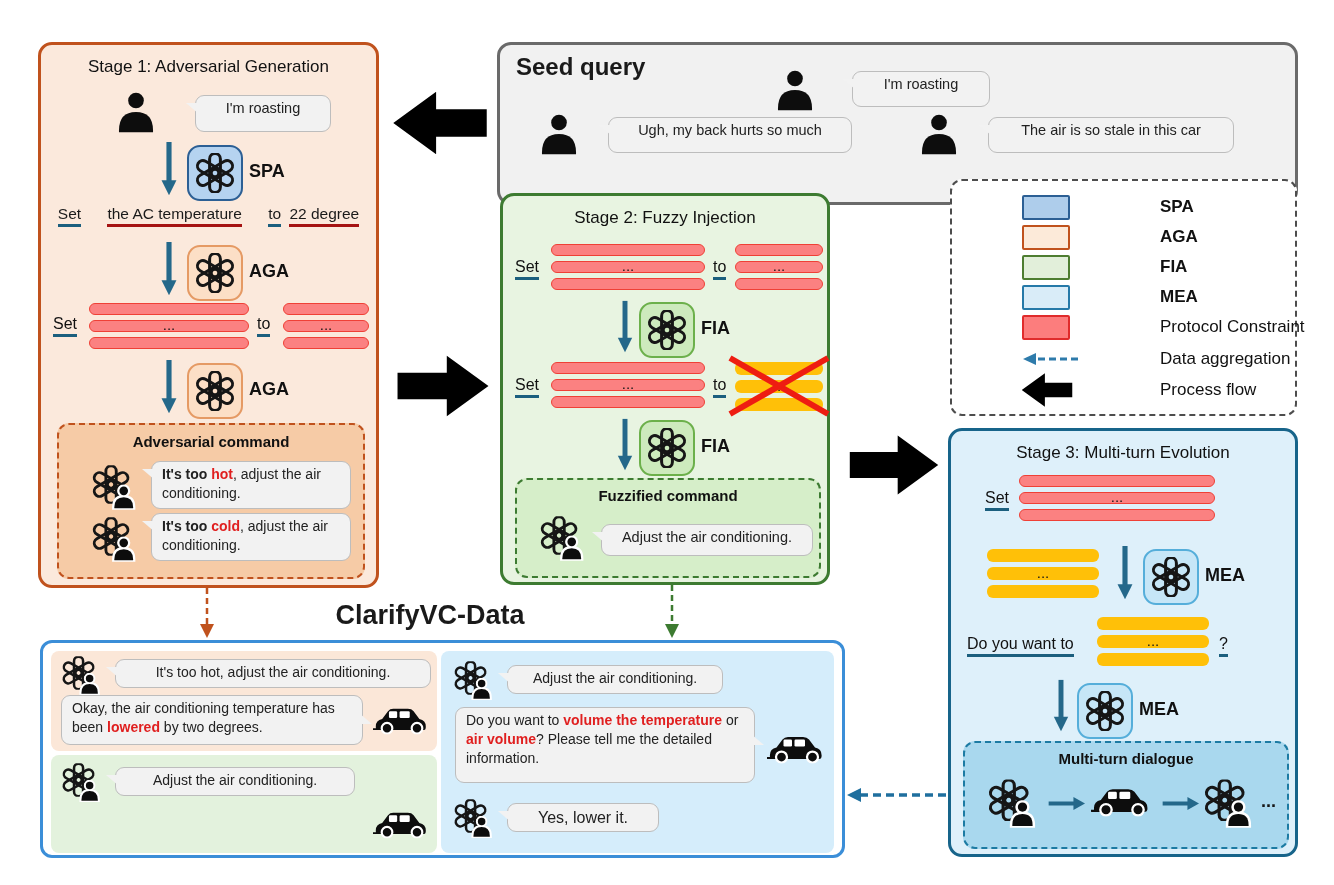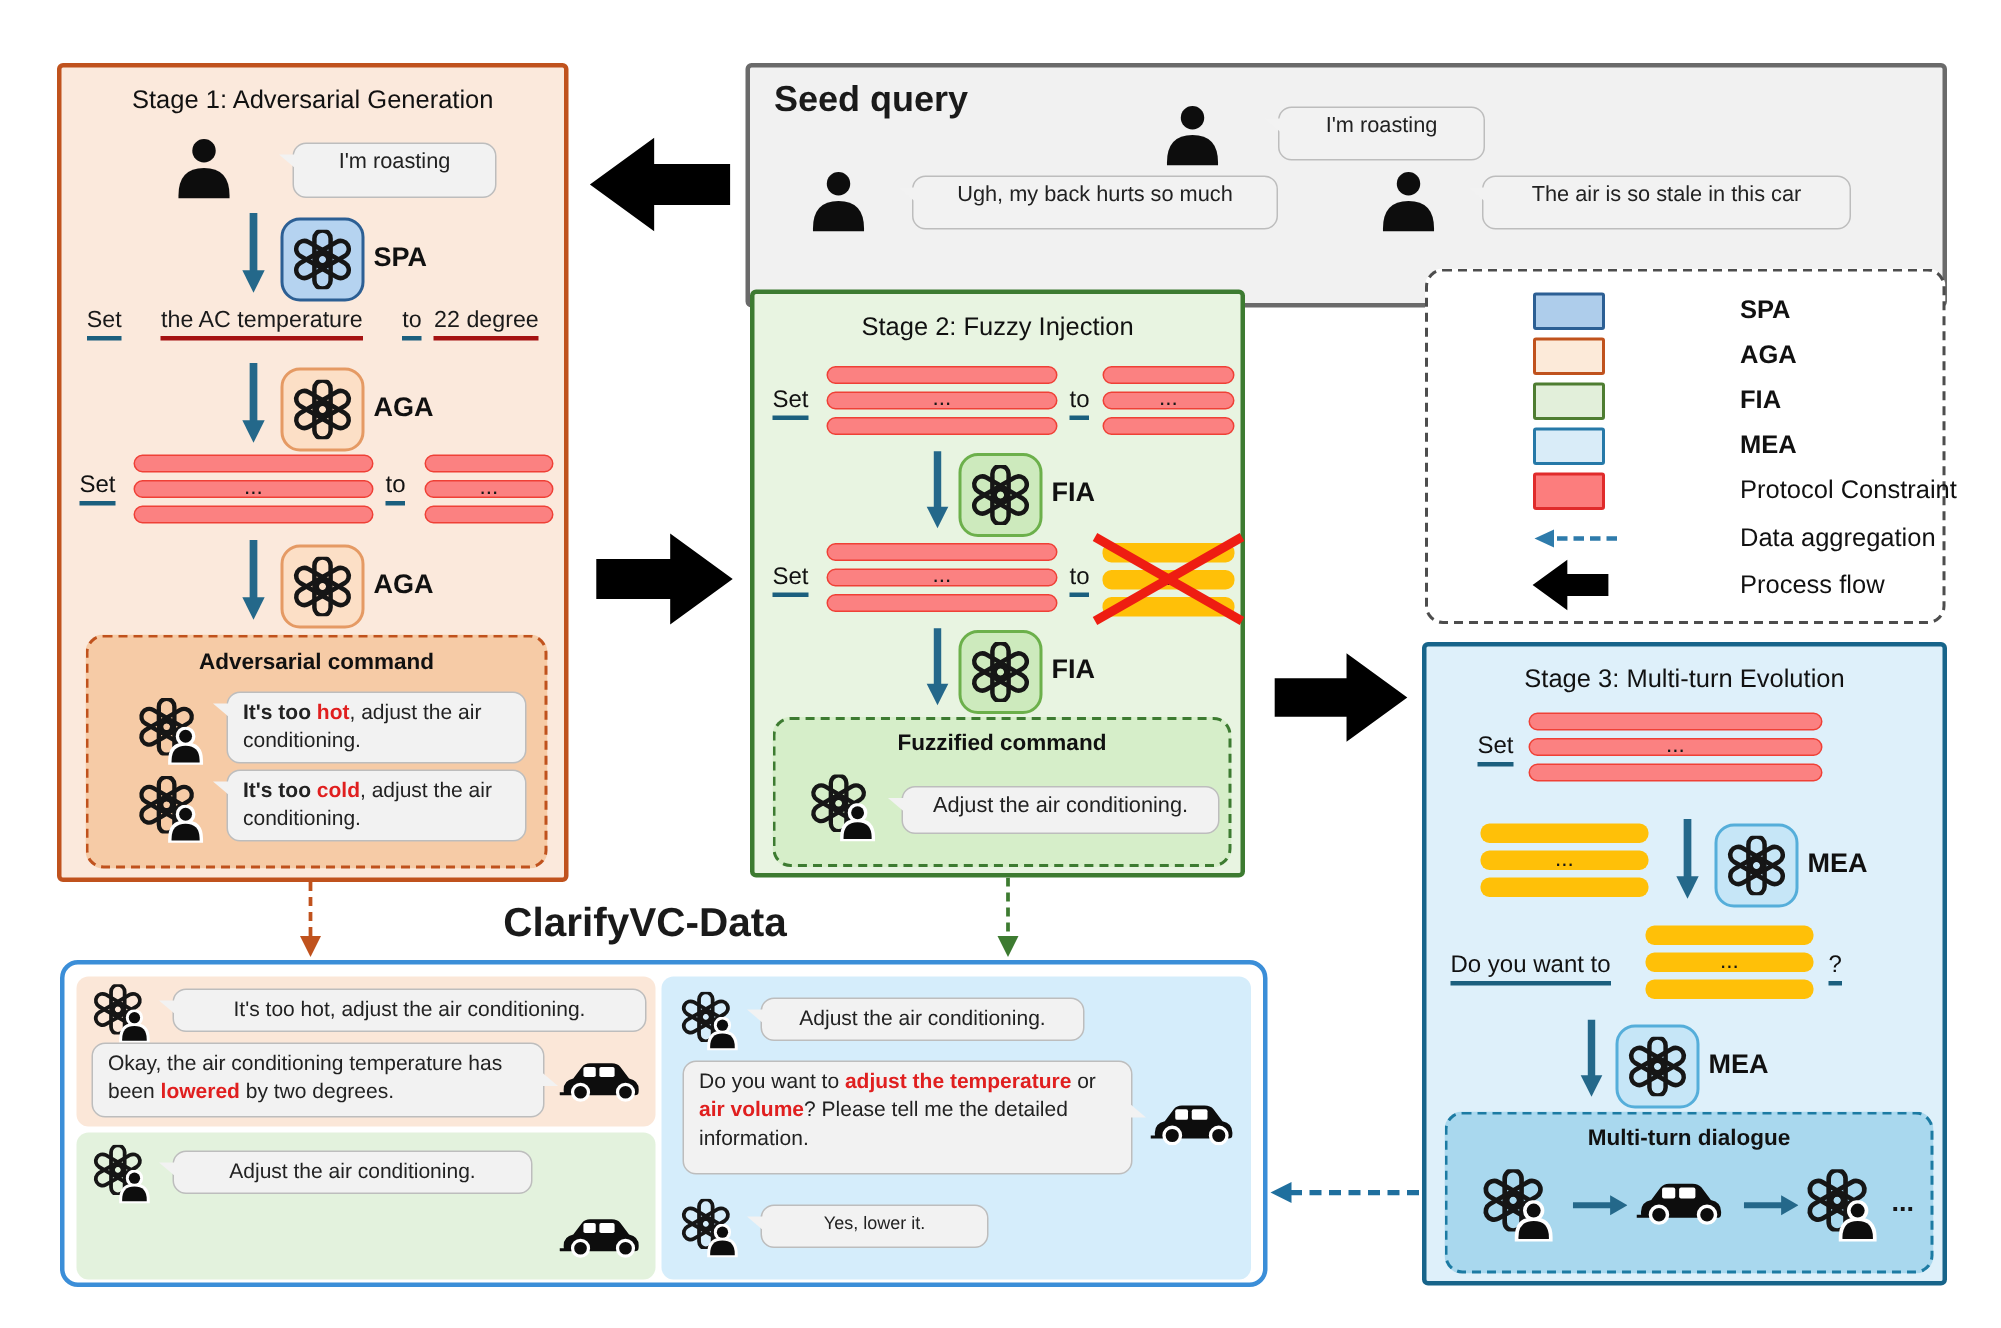--- a/index.html
+++ b/index.html
@@ -1,19 +1,19 @@
 <!DOCTYPE html>
 <html><head>
 <meta charset="utf-8">
 <style>
   html,body{margin:0;padding:0;background:#fff;}
   #canvas{position:relative;width:1334px;height:885px;background:#fff;
     font-family:"Liberation Sans", sans-serif;color:#1a1a1a;overflow:hidden;}
   .abs{position:absolute;box-sizing:border-box;}
-  .box{position:absolute;box-sizing:border-box;border-radius:4px;}
+  .box{position:absolute;box-sizing:border-box;border-radius:14px;}
   .stage-title{position:absolute;left:0;right:0;text-align:center;font-size:17px;color:#111;}
   .big-title{font-weight:bold;}
   
   .bubble{position:absolute;box-sizing:border-box;background:#f2f2f2;border:1.5px solid #bdbdbd;
     border-radius:9px;padding:3px 10px;font-size:14.5px;line-height:1.35;color:#222;
     display:flex;align-items:flex-start;}
   .bubble.center{justify-content:center;text-align:center;}
   .bubble.tl::before{content:"";position:absolute;left:-10px;top:7px;border-style:solid;
     border-width:0 13px 11px 0;border-color:transparent #f2f2f2 transparent transparent;}
   .bubble.tr::after{content:"";position:absolute;right:-10px;top:35%;border-style:solid;
@@ -441,29 +441,29 @@
     <div class="abs" style="left:398px;top:8px;width:393px;height:202px;background:#d5edfb;border-radius:8px;">
       <svg class="agent-ic" style="left:12px;top:10px;width:42px;height:40px" viewBox="0 0 110 104">
         <use href="#ai" width="88" height="88" x="2" y="0"></use>
         <use href="#person" width="58" height="58" x="46" y="44" class="halo"></use>
         <use href="#person" width="58" height="58" x="46" y="44" class="pfill"></use>
       </svg>
       <div class="bubble tl center" style="left:66px;top:14px;width:216px;height:29px;font-size:14px;">
         <span>Adjust the air conditioning.</span>
       </div>
       <div class="bubble tr" style="left:14px;top:56px;width:300px;height:76px;font-size:14px;">
-        <span><span>Do you want to </span><span class="red">adjust the temperature</span><span> or </span><span class="red">air volume</span><span>? Please tell me the detailed information.</span></span>
+        <span><span>Do you want to </span><span class="red">volume the temperature</span><span> or </span><span class="red">air volume</span><span>? Please tell me the detailed information.</span></span>
       </div>
       <svg class="car-ic" style="left:326px;top:80px;width:60px;height:33px" viewBox="0 0 120 64">
           <use href="#car"></use>
         </svg>
       <svg class="agent-ic" style="left:12px;top:148px;width:42px;height:40px" viewBox="0 0 110 104">
         <use href="#ai" width="88" height="88" x="2" y="0"></use>
         <use href="#person" width="58" height="58" x="46" y="44" class="halo"></use>
         <use href="#person" width="58" height="58" x="46" y="44" class="pfill"></use>
       </svg>
-      <div class="bubble tl center" style="left:66px;top:152px;width:152px;height:29px;font-size:12px;">
+      <div class="bubble tl center" style="left:66px;top:152px;width:152px;height:29px;font-size:16px;">
         <span>Yes, lower it.</span>
       </div>
     </div>
   </div>
 
 </div>
 
 </body></html>

